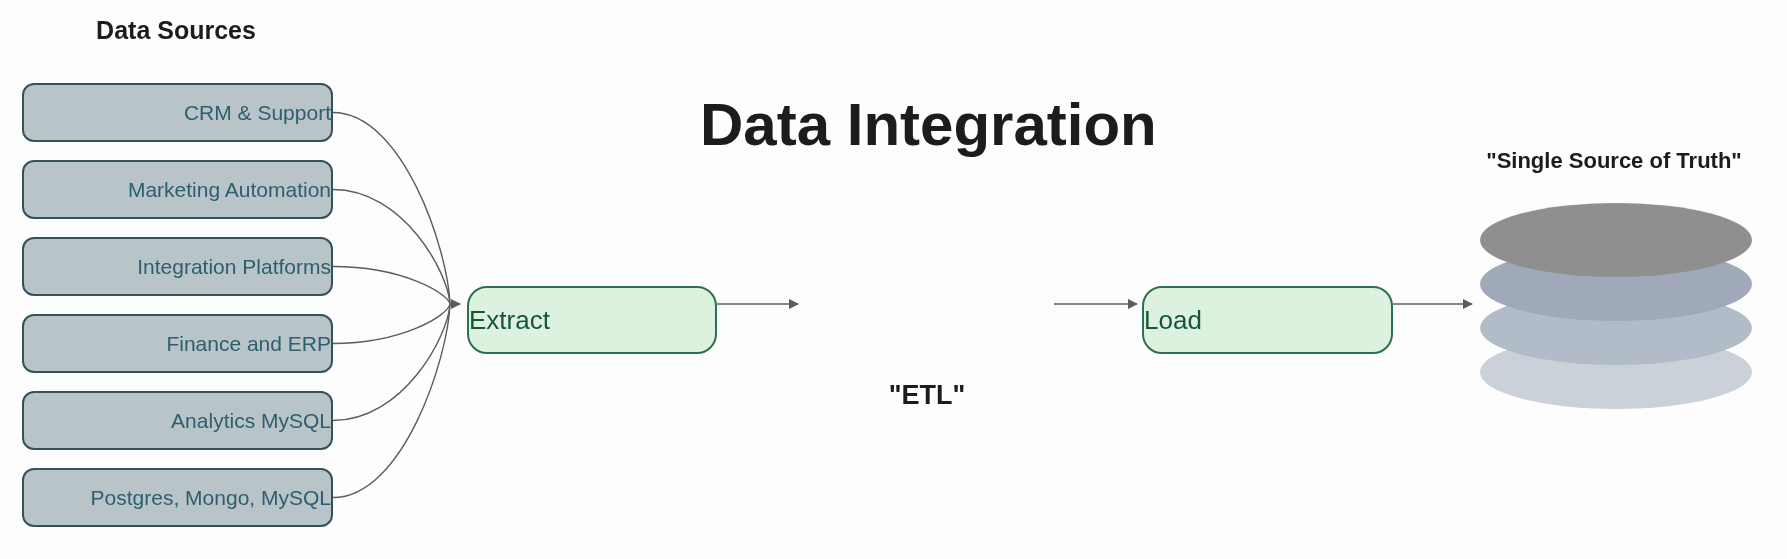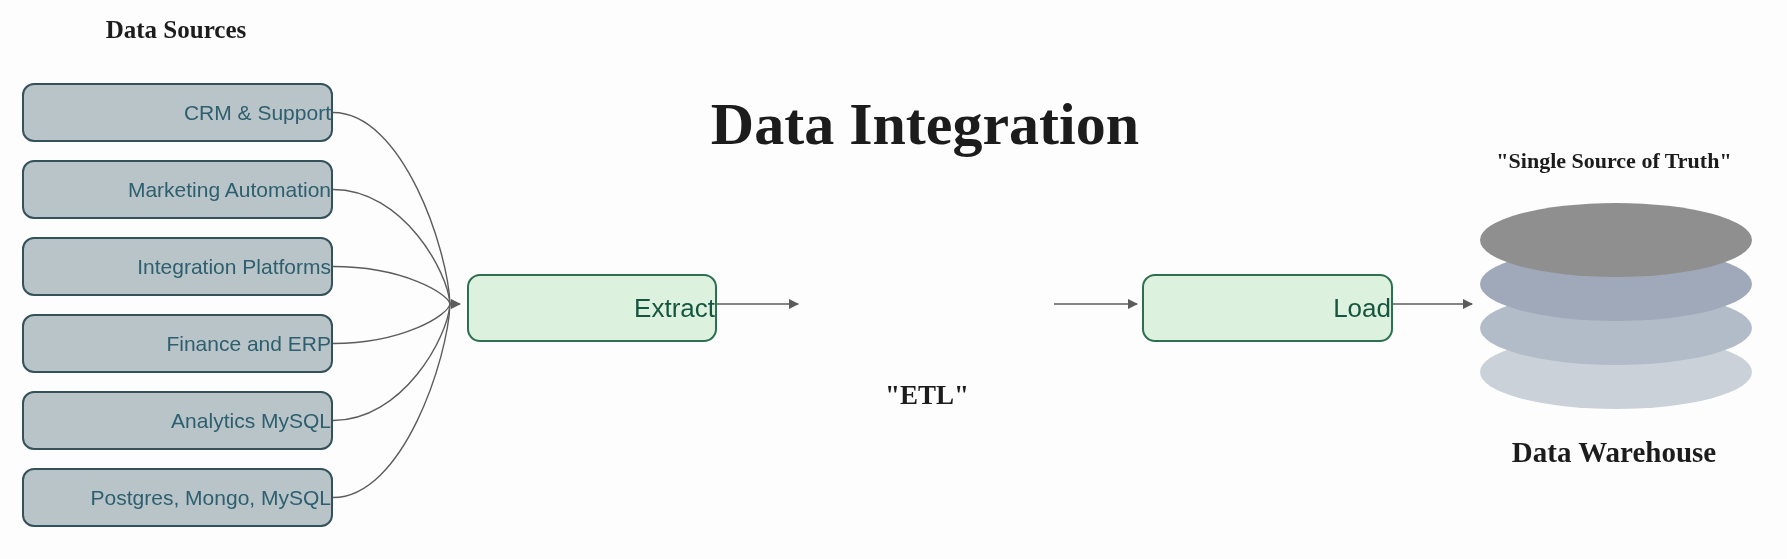--- a/index.html
+++ b/index.html
@@ -22,45 +22,44 @@
     stroke:var(--edge,#5c5c5c);
     stroke-width:1.4;
   }
   .edges .arrowhead{fill:var(--edge,#5c5c5c);}
   .heading{
     position:absolute;
     color:var(--heading-text,#1c1c1c);
     font-weight:bold;
     white-space:nowrap;
     text-align:center;
-    font-family:Liberation Serif, serif;
   }
   .sources-heading{left:60px;top:16px;width:232px;font-size:25px;}
   .diagram-title{left:700px;top:90px;width:450px;font-size:60px;color:var(--heading-text,#212121);}
   .etl-caption{left:847px;top:380px;width:160px;font-size:27px;}
   .sst-tagline{left:1474px;top:148px;width:280px;font-size:22px;}
   .warehouse-label{left:1474px;top:436px;width:280px;font-size:29px;}
   .source-node{
     position:absolute;
     left:22px;width:307px;height:55px;
     background:var(--source-fill,#b9c4c9);
     border:2px solid var(--source-border,#35525b);
     border-radius:12px;
     display:flex;align-items:center;justify-content:flex-end;
     color:var(--source-text,#2d5f6e);
     font-size:21px;
     white-space:nowrap;
   }
   .step-node{
     position:absolute;
-    top:274px;height:64px;width:246px;
+    top:286px;height:64px;width:246px;
     background:var(--step-fill,#ddf1df);
     border:2px solid var(--step-border,#2e6f4f);
-    border-radius:13px;
-    display:flex;align-items:center;justify-content:flex-end;
+    border-radius:20px;
+    display:flex;align-items:center;justify-content:flex-start;
     color:var(--step-text,#16563f);
     font-size:26px;
     white-space:nowrap;
   }
   .disk{
     position:absolute;
     left:1480px;width:272px;height:74px;
     border-radius:50%;
   }
   .disk-1{top:203px;z-index:4;background:var(--disk1,#8f8f8f);}
@@ -88,21 +87,20 @@
     <path class="edge" d="M 450 304 L 460 304" marker-end="url(#arrow)"></path>
     <path class="edge" d="M 717 304 L 798 304" marker-end="url(#arrow)"></path>
     <path class="edge" d="M 1054 304 L 1137 304" marker-end="url(#arrow)"></path>
     <path class="edge" d="M 1393 304 L 1472 304" marker-end="url(#arrow)"></path>
   </svg>
 
   <div class="heading sources-heading">Data Sources</div>
   <div class="heading diagram-title">Data Integration</div>
   <div class="heading etl-caption">"ETL"</div>
   <div class="heading sst-tagline">"Single Source of Truth"</div>
-  <div class="heading warehouse-label">Data Warehouse</div>
 
   <div class="source-node" style="top:83px">
       <span>CRM &amp; Support</span>
     </div>
   <div class="source-node" style="top:160px">
       <span>Marketing Automation</span>
     </div>
   <div class="source-node" style="top:237px">
       <span>Integration Platforms</span>
     </div>

